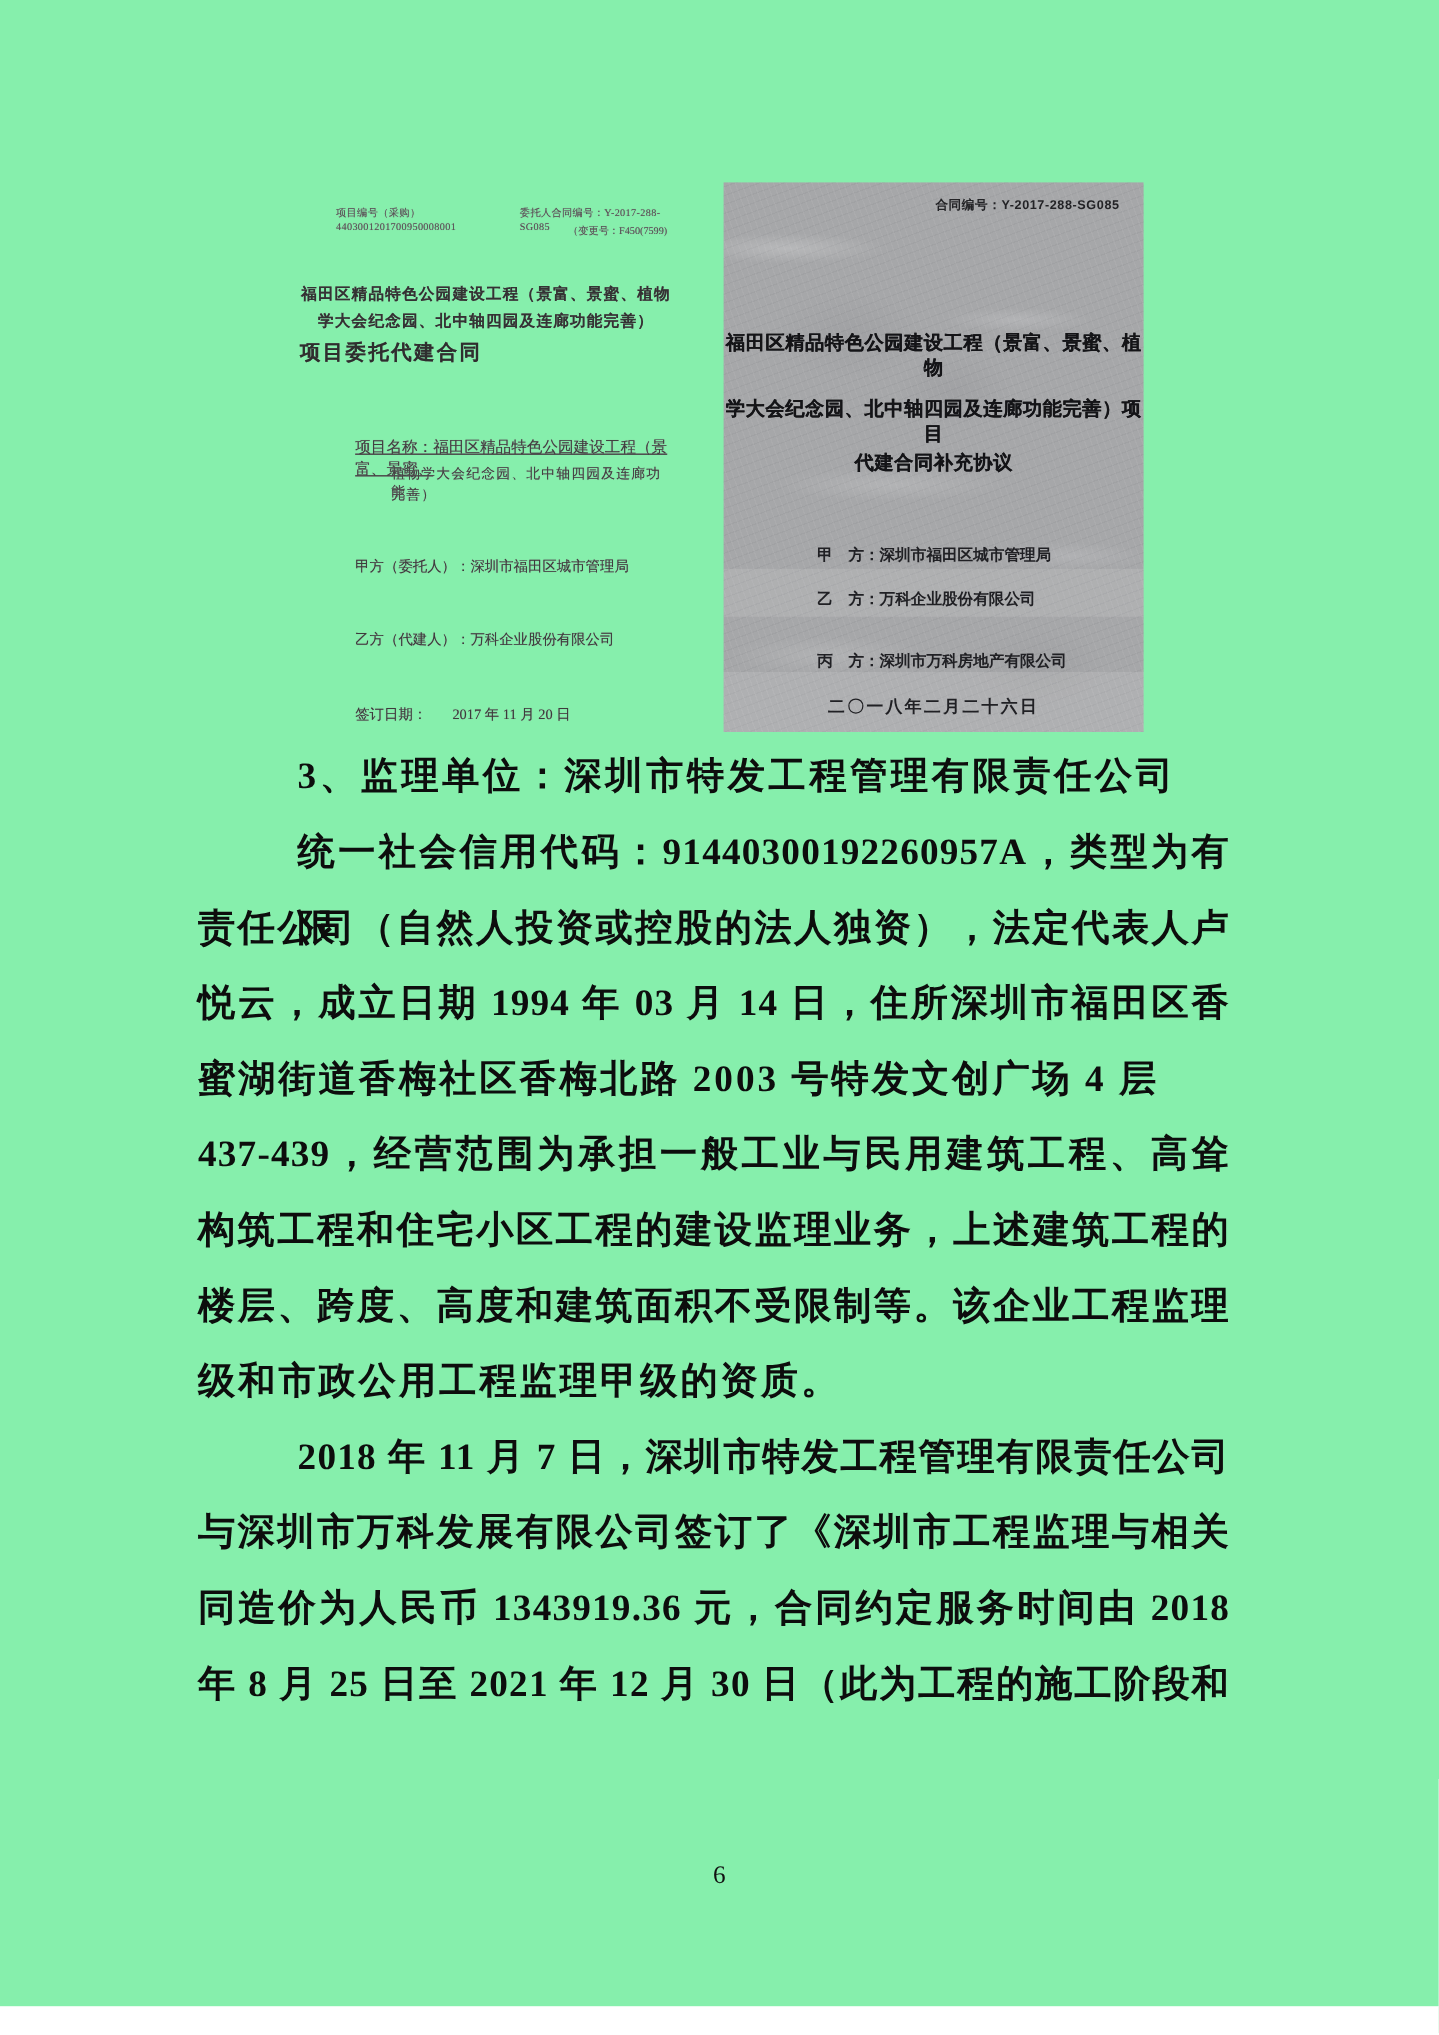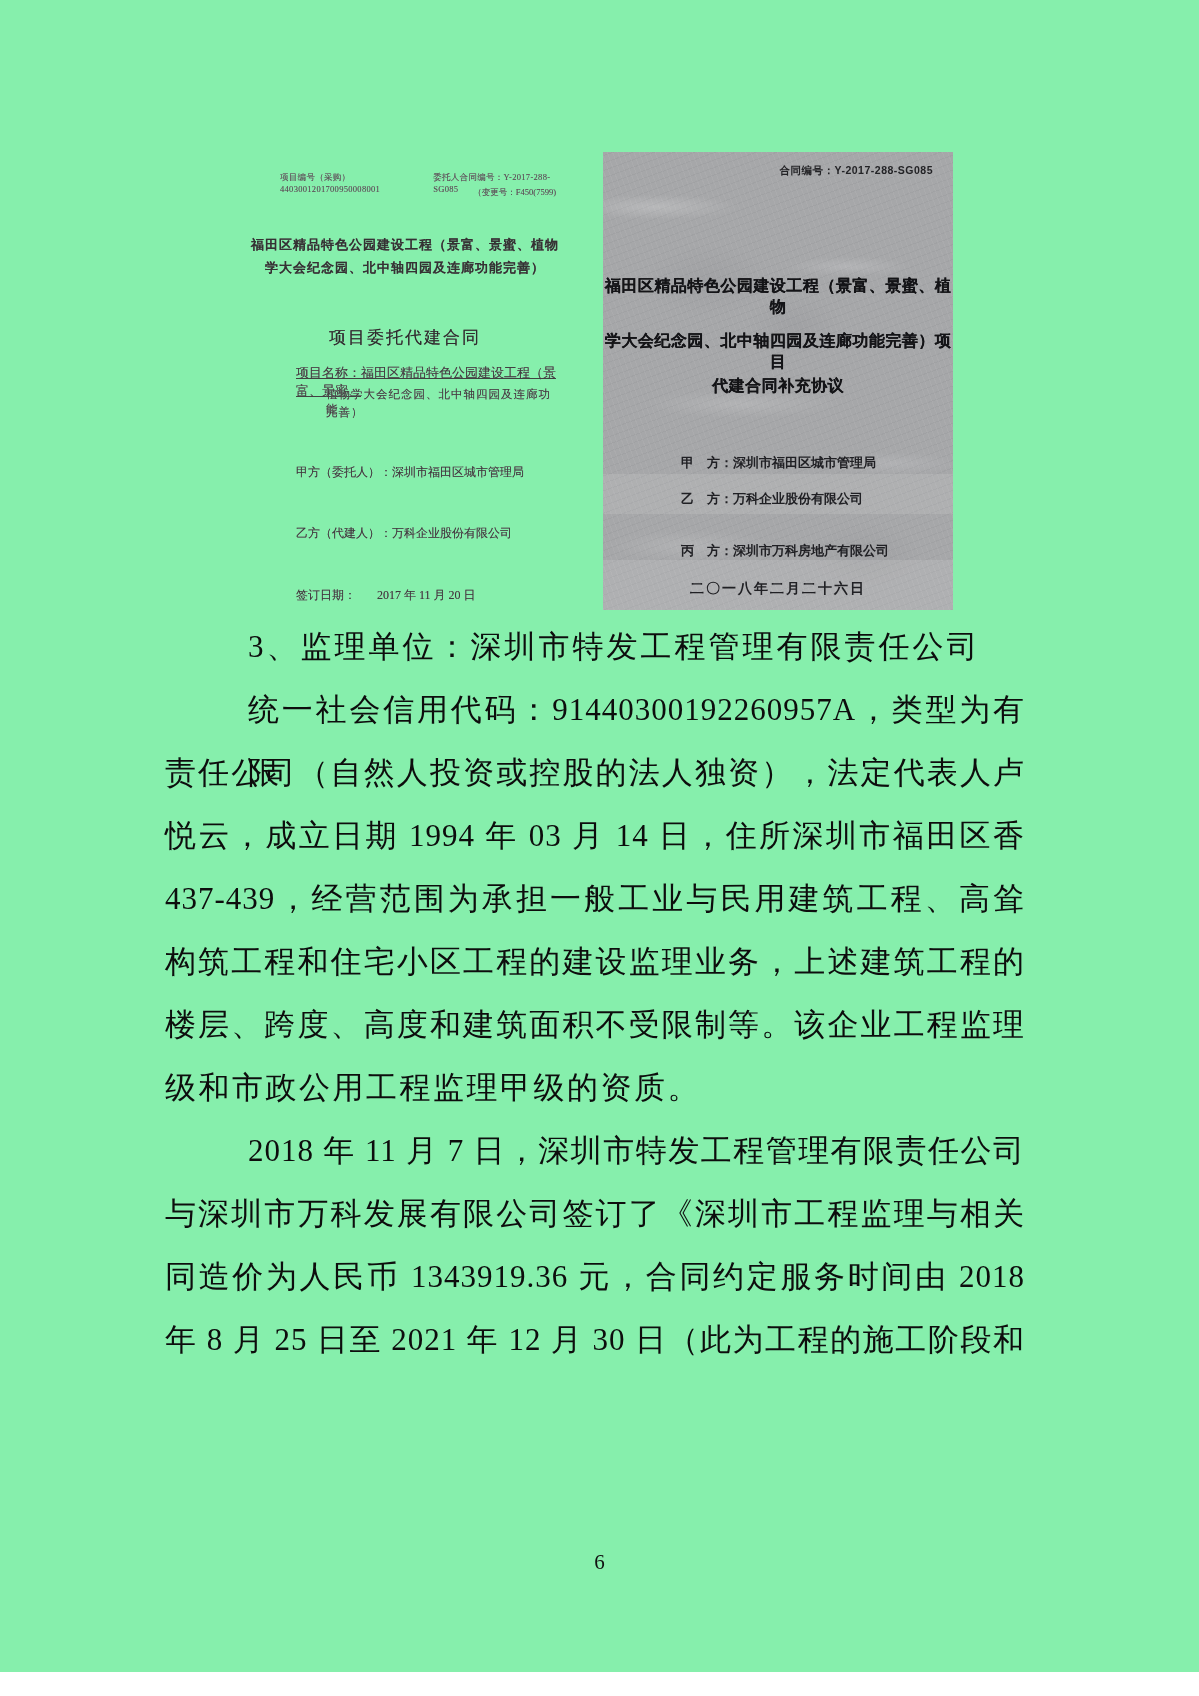--- a/index.html
+++ b/index.html
@@ -30,24 +30,23 @@
     font-size:8.5px;color:#555;text-shadow:0 0 0.6px #8a8a8a;
   }
   .sl-title1,.sl-title2{
     left:0;right:0;text-align:center;
     font-size:13px;font-weight:700;letter-spacing:1px;color:#333;
     text-shadow:0 0 0.5px #777;
   }
   .sl-title1{top:86px;}
   .sl-title2{top:109px;}
   .sl-subtitle{
-    top:132px;left:0;right:0;text-align:center;
-    font-size:17px;font-weight:400;letter-spacing:2px;color:#2e2e2e;
+    top:132px;left:0;right:0;
+    font-size:17px;font-weight:700;letter-spacing:2px;color:#2e2e2e;
     text-shadow:0 0 0.5px #666;
-    margin-top:44px;
   }
   .sl-proj-a{top:214px;left:46px;font-size:13px;color:#414141;text-shadow:0 0 0.6px #888;text-decoration:underline;}
   .sl-proj-b{top:237px;left:76px;font-size:11.5px;color:#414141;letter-spacing:1px;text-shadow:0 0 0.6px #888;}
   .sl-proj-c{top:255px;left:76px;font-size:11.5px;color:#414141;letter-spacing:1px;text-shadow:0 0 0.6px #888;}
   .sl-party-a{top:314px;left:46px;font-size:12px;color:#3c3c3c;text-shadow:0 0 0.6px #888;}
   .sl-party-b{top:375px;left:46px;font-size:12px;color:#3c3c3c;text-shadow:0 0 0.6px #888;}
   .sl-sign{top:437px;left:46px;font-size:12px;color:#3c3c3c;text-shadow:0 0 0.6px #888;}
   .sl-sign .val{margin-left:18px;}
 
   
@@ -90,20 +89,21 @@
   }
 
   
   .body-text{
     position:absolute;left:165px;top:615px;width:860px;
     font-size:31px;color:#0d0d0d;
   }
   .line{
     height:63px;line-height:63px;
     letter-spacing:1px;
+    font-weight:bold;
   }
   .line.full{
     text-align:justify;
     text-align-last:justify;
     text-justify:inter-character;
   }
   .line.indent{padding-left:83px;}
   .line.short{letter-spacing:2.5px;}
   .line.heading{letter-spacing:3px;}
 
@@ -148,20 +148,21 @@
     <div class="sr-pb">乙　方：万科企业股份有限公司</div>
     <div class="sr-pc">丙　方：深圳市万科房地产有限公司</div>
     <div class="sr-date">二〇一八年二月二十六日</div>
   </div>
 
   <div class="body-text">
     <div class="line heading indent short">3、监理单位：深圳市特发工程管理有限责任公司</div>
     <div class="line indent full">统一社会信用代码：91440300192260957A，类型为有限</div>
     <div class="line full">责任公司（自然人投资或控股的法人独资），法定代表人卢</div>
     <div class="line full">悦云，成立日期 1994 年 03 月 14 日，住所深圳市福田区香</div>
+    <div class="line short">蜜湖街道香梅社区香梅北路 2003 号特发文创广场 4 层</div>
     <div class="line full">437-439，经营范围为承担一般工业与民用建筑工程、高耸</div>
     <div class="line full">构筑工程和住宅小区工程的建设监理业务，上述建筑工程的</div>
     <div class="line full">楼层、跨度、高度和建筑面积不受限制等。该企业工程监理</div>
     <div class="line short">级和市政公用工程监理甲级的资质。</div>
     <div class="line indent full">2018 年 11 月 7 日，深圳市特发工程管理有限责任公司</div>
     <div class="line full">与深圳市万科发展有限公司签订了《深圳市工程监理与相关</div>
     <div class="line full">同造价为人民币 1343919.36 元，合同约定服务时间由 2018</div>
     <div class="line full">年 8 月 25 日至 2021 年 12 月 30 日（此为工程的施工阶段和</div>
   </div>
 

